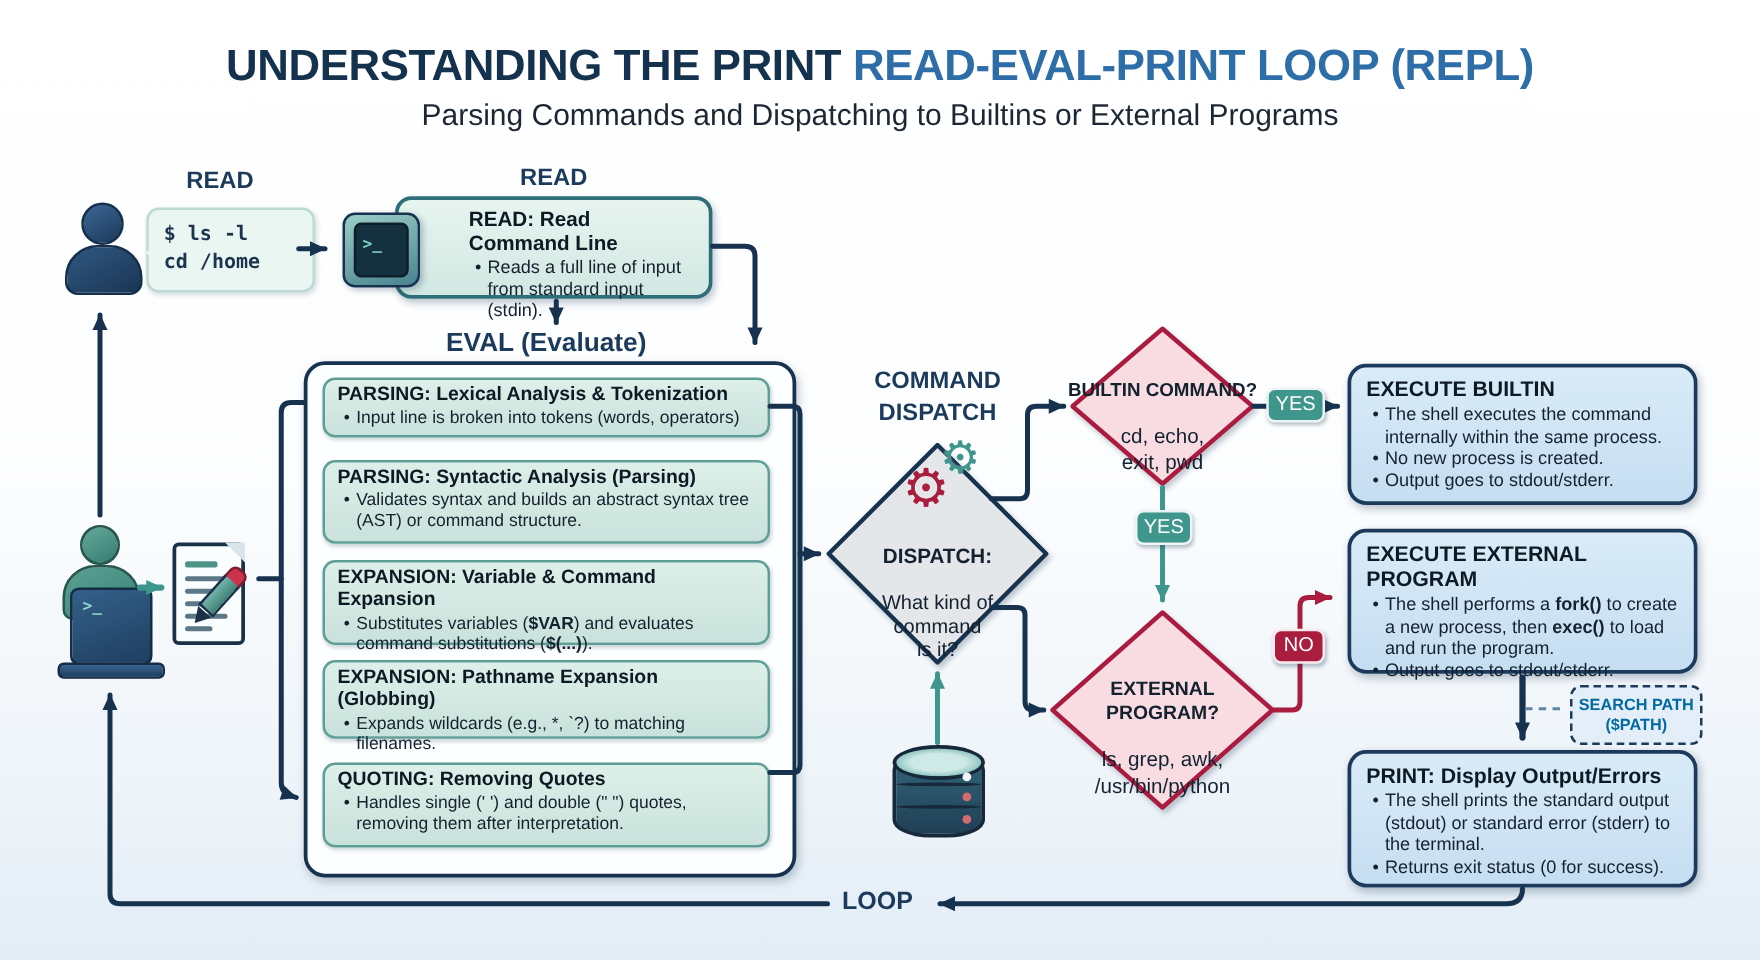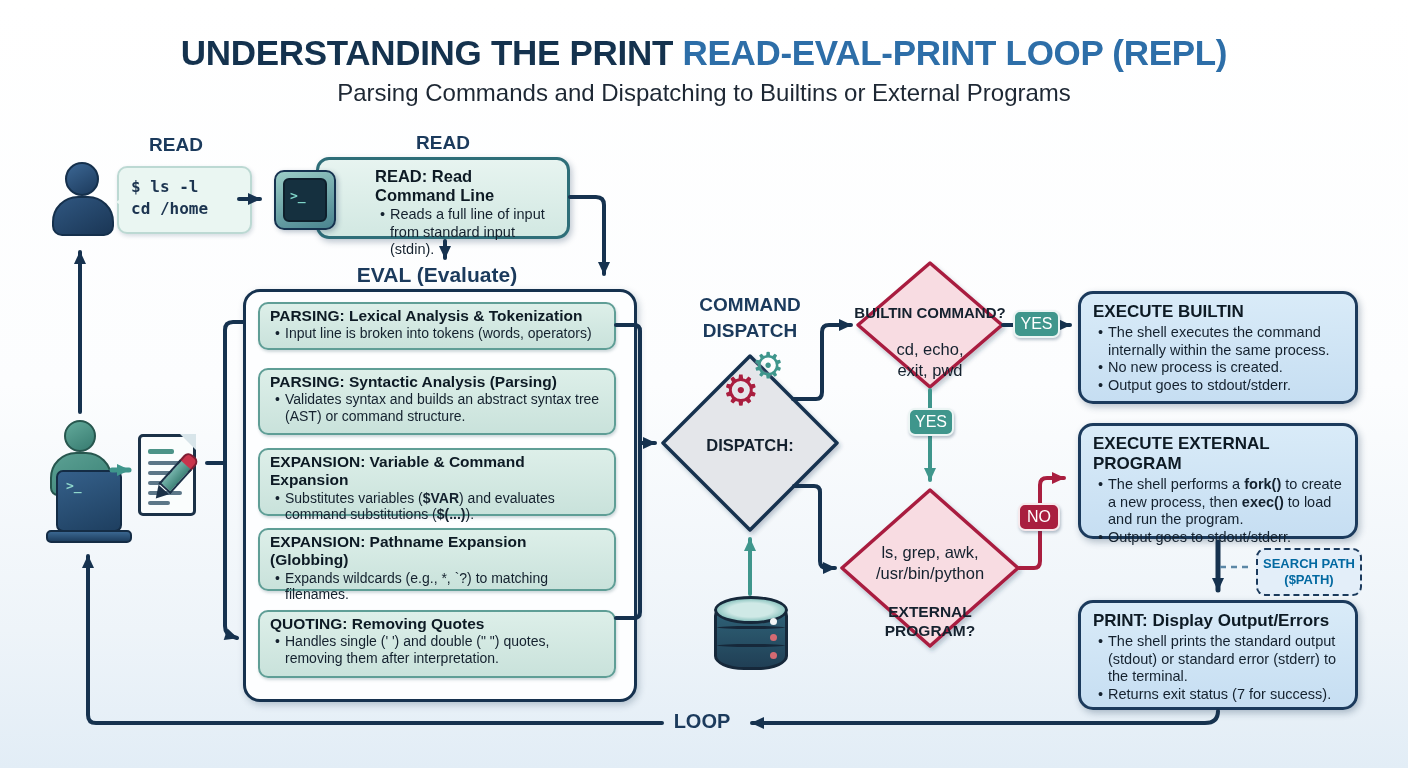--- a/index.html
+++ b/index.html
@@ -225,33 +225,36 @@
       <div class="body"></div>
       <div class="tip"></div>
   </div>
 
   <div class="abs seclabel z3" style="left: 660px; top: 292px; width: 180px; font-size: 19px; line-height: 26px; white-space: pre-line;">COMMAND
 DISPATCH</div>
   <div class="abs gear z5" style="left:722px;top:370px;font-size:42px;color:#a91e3f;">⚙</div>
   <div class="abs gear z5" style="left:752px;top:348px;font-size:36px;color:#3f968c;">⚙</div>
   <div class="abs dtext z3" style="left:680px;top:418px;width:140px;">
     <div style="font-size:16.5px;font-weight:bold;">DISPATCH:</div>
+    <div style="font-size: 16px; line-height: 19px; white-space: pre-line;">What kind of
+command
+is it?</div>
   </div>
 
   <div class="abs dtext z3" style="left:835px;top:286px;width:190px;">
     <div style="font-size:15px;font-weight:bold;">BUILTIN COMMAND?</div>
     <div style="font-size: 16.5px; line-height: 21px; white-space: pre-line;">cd, echo,
 exit, pwd</div>
   </div>
 
   <div class="abs dtext z3" style="left:845px;top:524px;width:170px;">
+    <div style="font-size: 15.5px; font-weight: bold; line-height: 19px; white-space: pre-line;">EXTERNAL
+PROGRAM?</div>
     <div style="font-size: 16.5px; line-height: 21px; white-space: pre-line;">ls, grep, awk,
 /usr/bin/python</div>
-    <div style="font-size: 15.5px; font-weight: bold; line-height: 19px; white-space: pre-line;">EXTERNAL
-PROGRAM?</div>
   </div>
 
   <div class="abs badge teal z5" style="left:1013px;top:310px;width:47px;height:28px;">YES</div>
   <div class="abs badge teal z5" style="left:908px;top:408px;width:46px;height:28px;">YES</div>
   <div class="abs badge crimson z5" style="left:1018px;top:503px;width:42px;height:28px;">NO</div>
 
   <div class="abs card z3" style="left:1078px;top:263px;width:280px;height:113px;margin-top:28px;">
     <div class="ct">EXECUTE BUILTIN</div>
     <div>
         <div class="bullet">
@@ -285,21 +288,21 @@
 ($PATH)</div>
   <div class="abs card z3" style="left:1078px;top:600px;width:280px;height:110px;">
     <div class="ct">PRINT: Display Output/Errors</div>
     <div>
         <div class="bullet">
           <span class="b-dot">•</span>
           <span class="b-txt">The shell prints the standard output (stdout) or standard error (stderr) to the terminal.</span>
         </div>
         <div class="bullet">
           <span class="b-dot">•</span>
-          <span class="b-txt">Returns exit status (7 for success).</span>
+          <span class="b-txt">Returns exit status (0 for success).</span>
         </div>
       </div>
   </div>
 
   <div class="abs db z2">
     <div class="body"></div>
     <div class="sep" style="top:30px;"></div>
     <div class="sep" style="top:48px;"></div>
     <div class="top"></div>
     <div class="dot" style="left:56px;top:22px;background:#f2f6f7;"></div>

